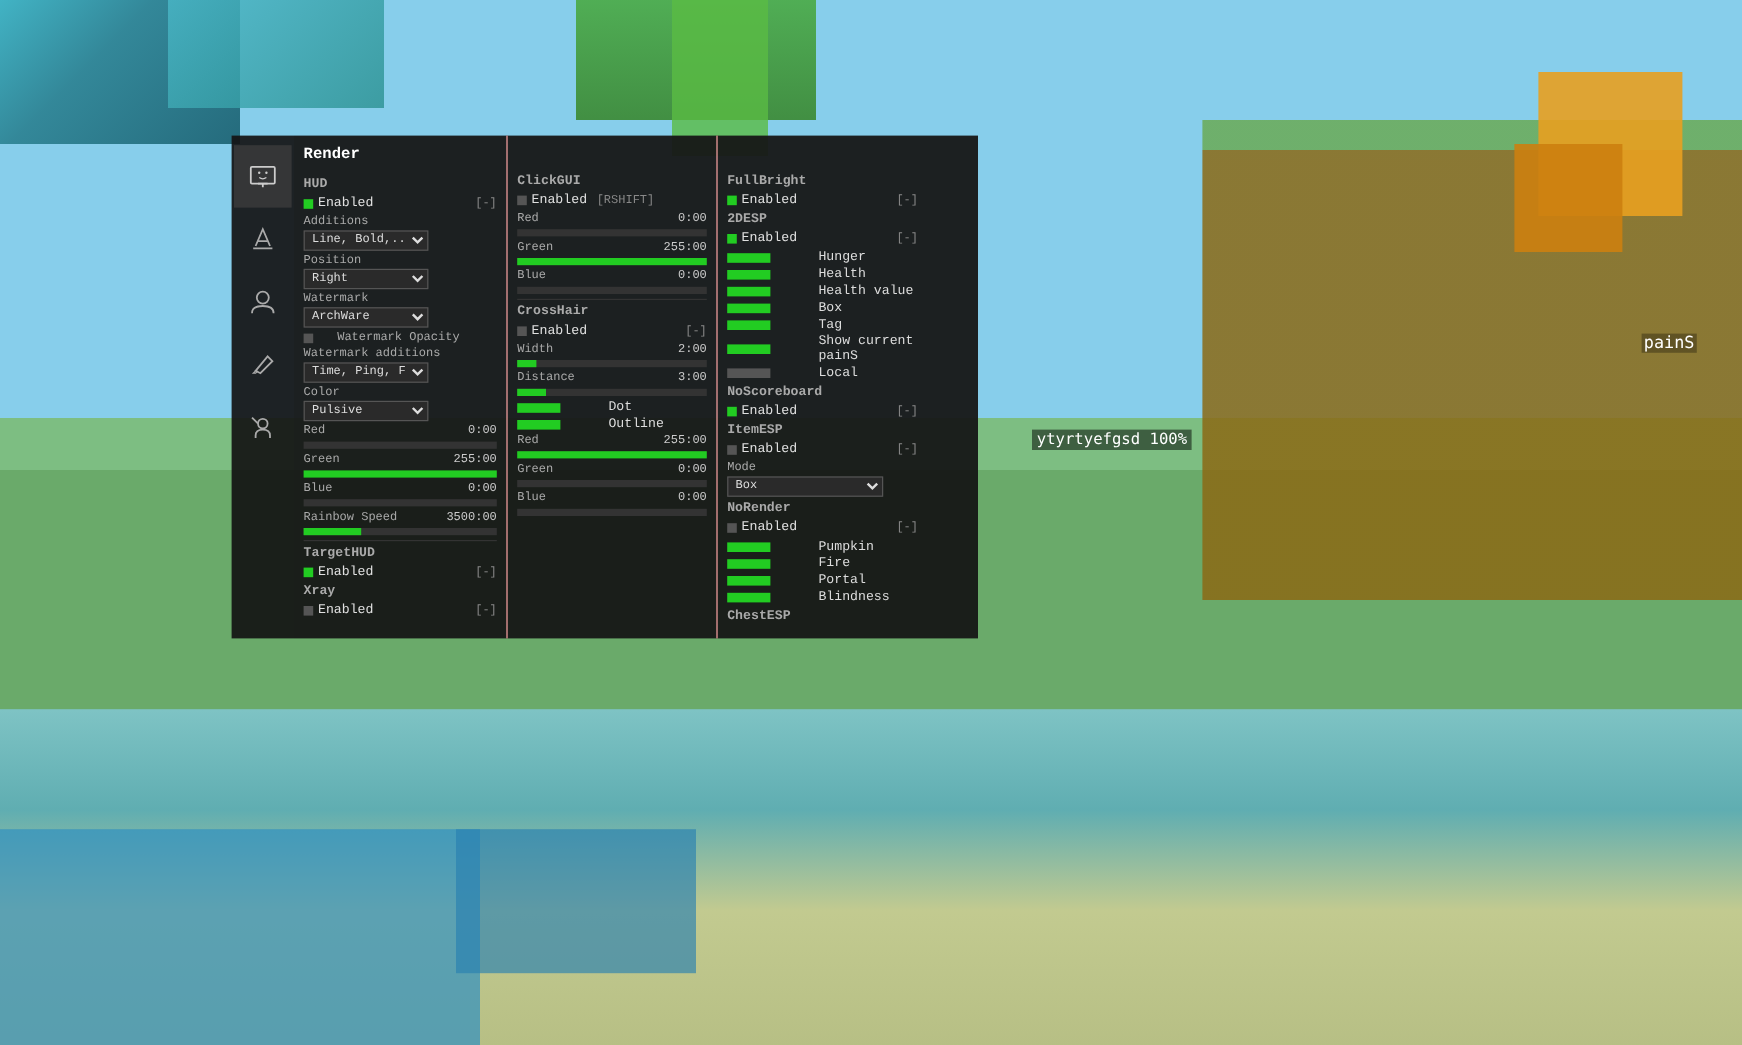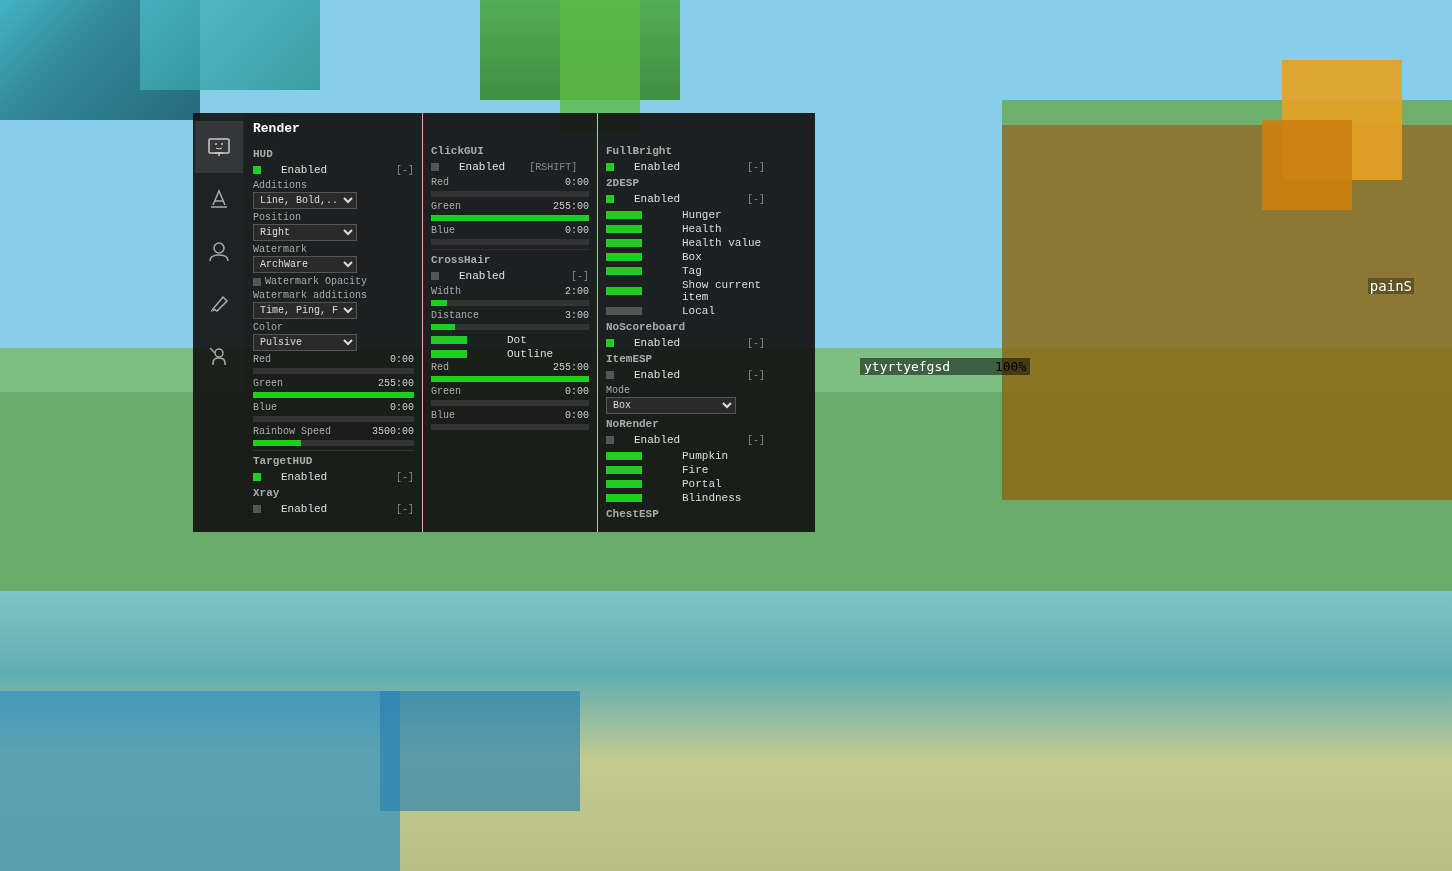--- a/index.html
+++ b/index.html
@@ -88,21 +88,21 @@
     .enabled-row {
       display: flex;
       align-items: center;
       justify-content: space-between;
       margin-bottom: 4px;
     }
 
     .enabled-label {
       display: flex;
       align-items: center;
-      gap: 20px;
+      gap: 4px;
       color: #e0e0e0;
       font-size: 11px;
     }
 
     .green-sq {
       width: 8px;
       height: 8px;
       background: #22cc22;
       display: inline-block;
       flex-shrink: 0;
@@ -189,21 +189,21 @@
 
     .checkbox-row span {
       color: #ddd;
       font-size: 11px;
       padding-left: 36px;
     }
 
     .watermark-opacity-row {
       display: flex;
       align-items: center;
-      gap: 4px;
+      gap: 20px;
       margin-bottom: 3px;
     }
 
     .watermark-opacity-label {
       color: #aaa;
       font-size: 10px;
     }
 
     
     .nametag {
@@ -211,22 +211,21 @@
       top: 358px;
       left: 860px;
       background: rgba(0,0,0,0.5);
       padding: 1px 4px;
       font-family: monospace;
       font-size: 13px;
       color: #fff;
     }
 
     .nametag .hp {
-      color: #000000;
-      margin-left: 37px;
+      color: #ffffff;
     }
 
     
     .pain-label {
       position: absolute;
       top: 278px;
       right: 38px;
       font-family: monospace;
       font-size: 14px;
       color: #fff;
@@ -581,21 +580,21 @@
       <div class="checkbox-row">
         <span class="green-sq"></span>
         <span>Box</span>
       </div>
       <div class="checkbox-row">
         <span class="green-sq"></span>
         <span>Tag</span>
       </div>
       <div class="checkbox-row">
         <span class="green-sq"></span>
-        <span>Show current item</span>
+        <span>Show current painS</span>
       </div>
       <div class="checkbox-row">
         <span class="gray-sq"></span>
         <span>Local</span>
       </div>
 
       <div class="section-title">NoScoreboard</div>
       <div class="enabled-row">
         <div class="enabled-label">
           <span class="green-sq"></span>

